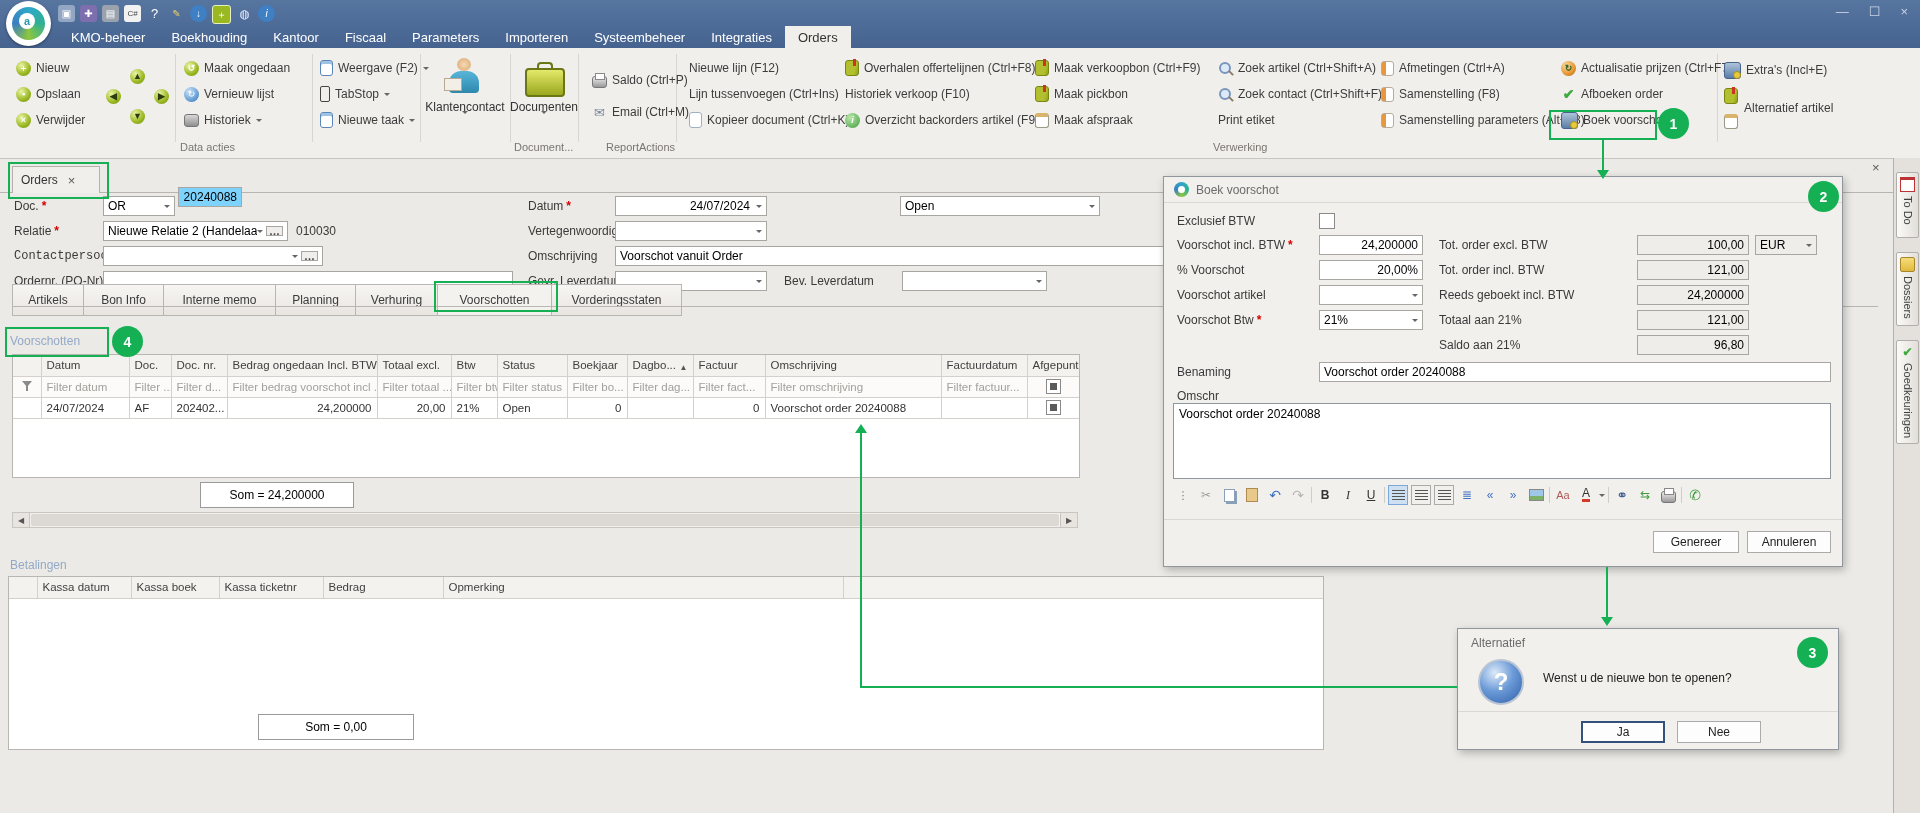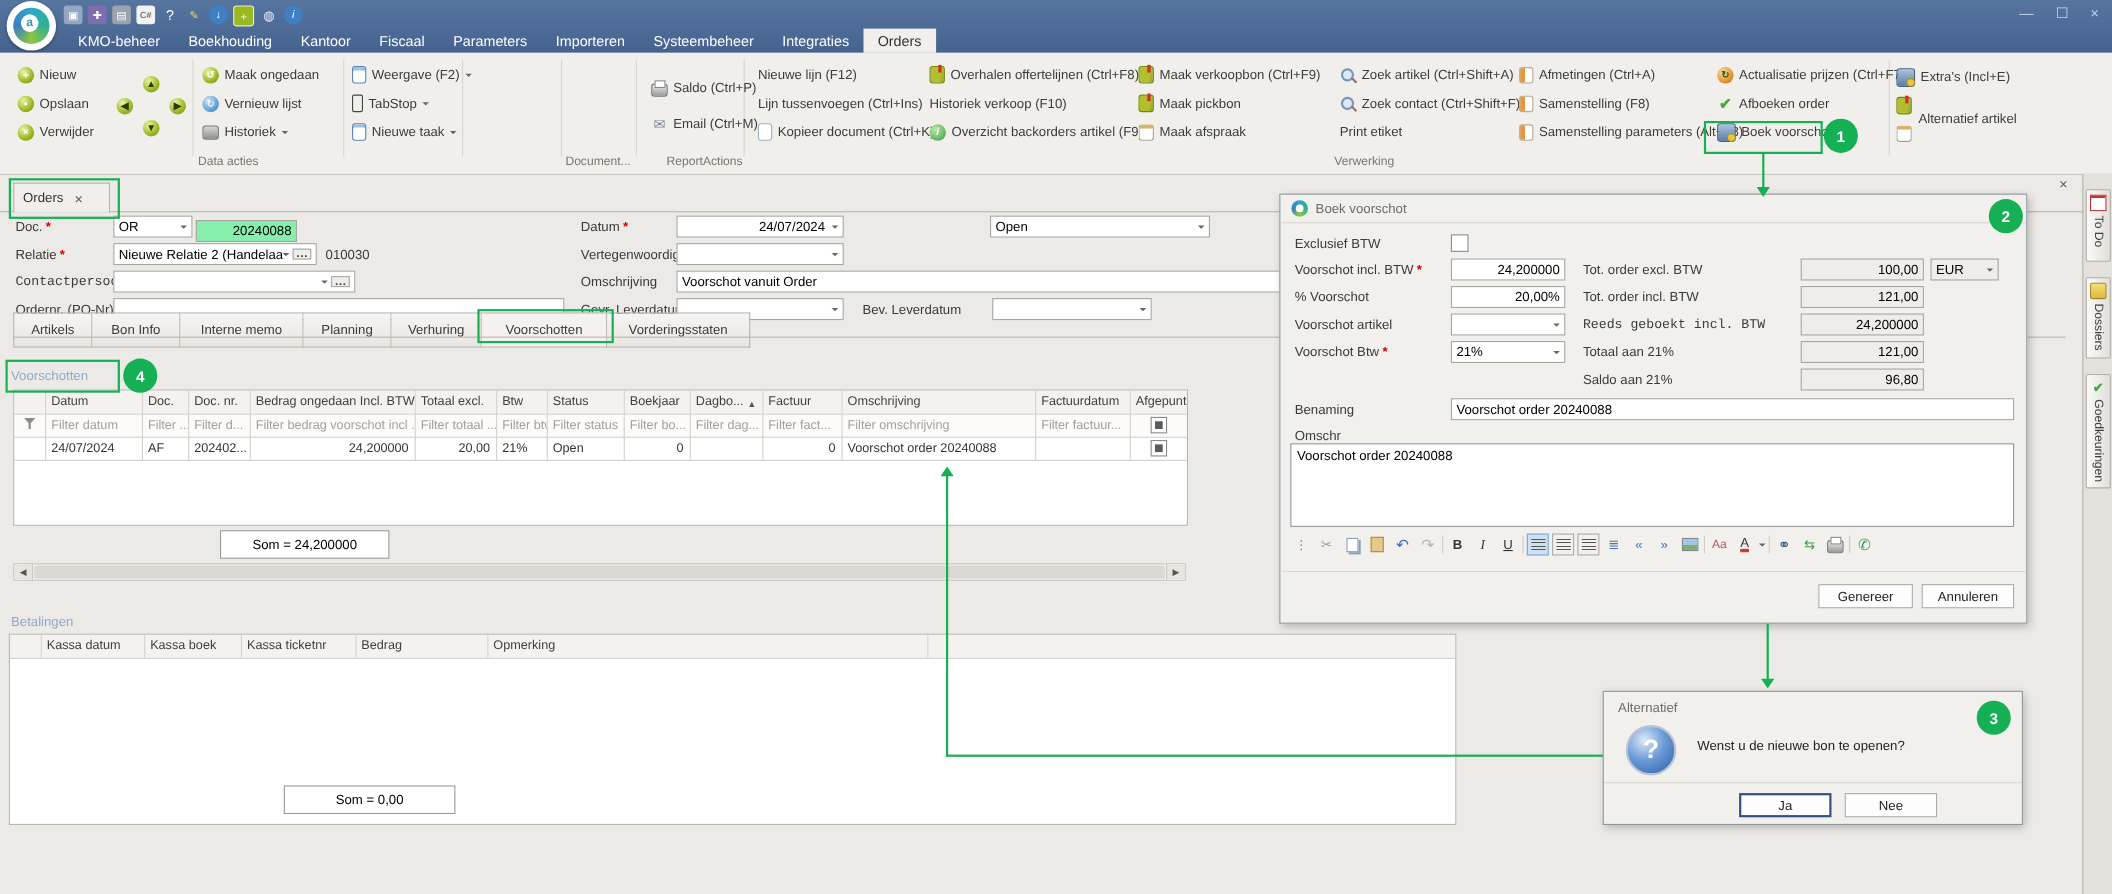--- a/index.html
+++ b/index.html
@@ -209,20 +209,37 @@
         <span class="ri ri-light"></span>
         <span>TabStop</span>
         <span class="car"></span>
       </div>
     <div class="ritem" style="left:320px;top:62px">
         <span class="ri ri-page blue"></span>
         <span>Nieuwe taak</span>
         <span class="car"></span>
       </div>
 
+    <div class="abs" style="left:420px;top:0;width:90px;height:110px;">
+      <div class="big-ic" style="left:24px;top:8px">
+          <span class="person-head"></span>
+          <span class="person-body"></span>
+          <span class="person-env"></span>
+        </div>
+      <div class="abs" style="left:0;top:52px;width:90px;text-align:center;">Klantencontact</div>
+      <div class="abs" style="left:42px;top:66px;"><span class="car"></span></div>
+    </div>
+    <div class="abs" style="left:510px;top:0;width:68px;height:110px;">
+      <div class="big-ic" style="left:13px;top:8px">
+          <span class="case-handle"></span>
+          <span class="case-body"></span>
+        </div>
+      <div class="abs" style="left:0;top:52px;width:68px;text-align:center;">Documenten</div>
+      <div class="abs" style="left:31px;top:66px;"><span class="car"></span></div>
+    </div>
 
     <div class="ritem" style="left:592px;top:22px">
         <span class="ri ri-print"></span>
         <span>Saldo (Ctrl+P)</span>
       </div>
     <div class="ritem" style="left:592px;top:54px">
         <span class="ri ri-mail">✉</span>
         <span>Email (Ctrl+M)</span>
       </div>
 
@@ -328,21 +345,21 @@
 
   <div class="lbl" style="left:14px;top:196px;">
       <span>Doc.</span>
       <span class="req">*</span>
     </div>
   <div class="combo" style="left:103px;top:196px;width:72px;">
       <span>OR</span>
       <span class="sp"></span>
       <span class="car"></span>
     </div>
-  <div class="fld num" style="left:178px;top:200px;width:92px;background:#86efac;">
+  <div class="fld num" style="left:178px;top:187px;width:64px;background:#7dd3fc;">
       <span>20240088</span>
     </div>
 
   <div class="lbl" style="left:14px;top:221px;">
       <span>Relatie</span>
       <span class="req">*</span>
     </div>
   <div class="combo" style="left:103px;top:221px;width:185px;">
       <span style="overflow:hidden;white-space:nowrap;">Nieuwe Relatie 2 (Handelaar)</span>
       <span class="sp"></span>
@@ -568,21 +585,21 @@
     <div class="lbl" style="left:275px;top:83px;">Tot. order incl. BTW</div>
     <div class="fld num ro" style="left:473px;top:83px;width:112px;">
         <span>121,00</span>
       </div>
 
     <div class="lbl" style="left:13px;top:108px;">Voorschot artikel</div>
     <div class="combo" style="left:155px;top:108px;width:104px;">
         <span class="sp"></span>
         <span class="car"></span>
       </div>
-    <div class="lbl" style="left:275px;top:108px;font-family:Liberation Mono, monospace;">Reeds geboekt incl. BTW</div>
+    <div class="lbl" style="left:275px;top:108px;">Reeds geboekt incl. BTW</div>
     <div class="fld num ro" style="left:473px;top:108px;width:112px;">
         <span>24,200000</span>
       </div>
 
     <div class="lbl" style="left:13px;top:133px;">
         <span>Voorschot Btw</span>
         <span class="req">*</span>
       </div>
     <div class="combo" style="left:155px;top:133px;width:104px;">
         <span>21%</span>

